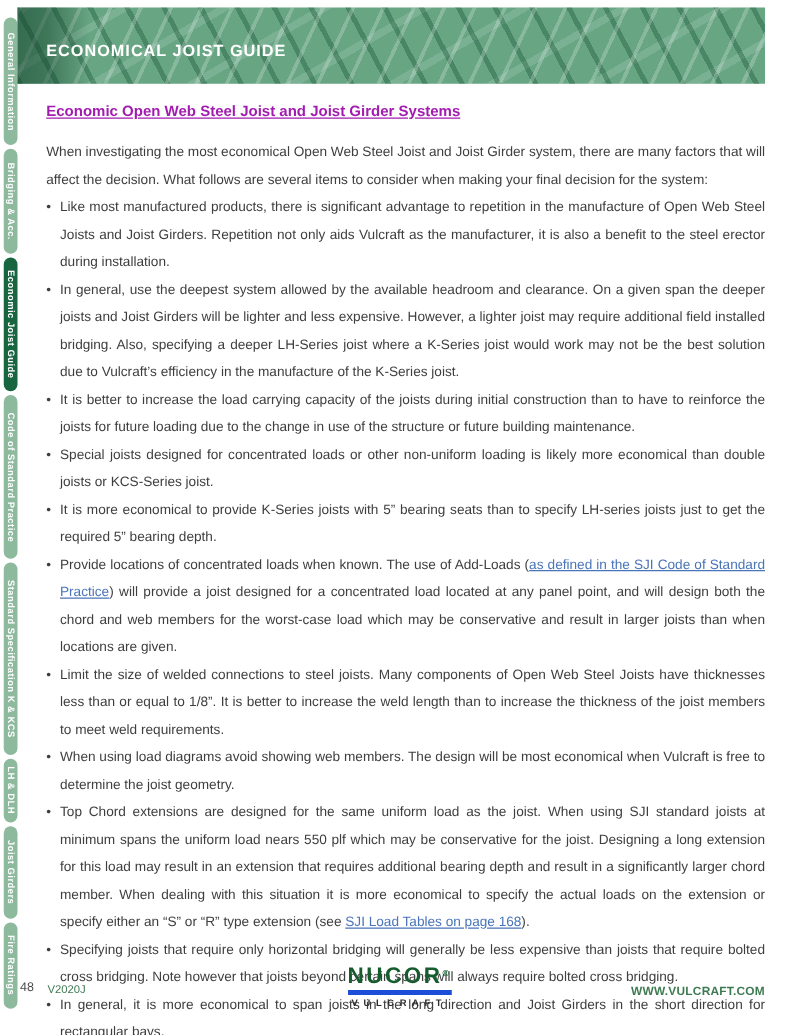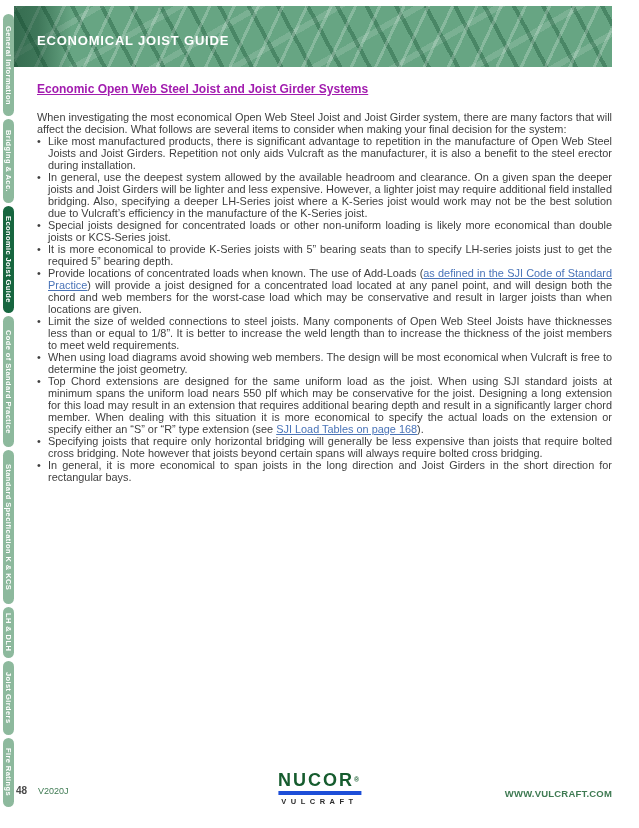--- a/index.html
+++ b/index.html
@@ -46,29 +46,29 @@
     margin:0;padding:27px 0 0 23px;
     font-size:13px;font-weight:bold;color:#ffffff;letter-spacing:0.8px;
   }
   
   .main{position:absolute;left:37px;top:82px;width:575px;}
   .section-heading{
     margin:0 0 15px 0;font-size:12px;font-weight:bold;color:#a21caf;
     text-decoration:underline;
   }
   .intro, .bullets{
-    font-size:10.9px;line-height:12px;text-align:justify;color:var(--text);
+    font-size:10.9px;line-height:22px;text-align:justify;color:var(--text);
   }
   .intro{margin:0;}
   ul.bullets{list-style:none;margin:0;padding:0;}
   ul.bullets li{position:relative;padding-left:11px;margin:0;}
   ul.bullets li::before{content:"\2022";position:absolute;left:0;top:0;}
   a.link{color:var(--link);text-decoration:underline;cursor:pointer;}
   
-  .page-number{position:absolute;left:16px;top:785px;font-size:10px;font-weight:bold;color:#4a4a4a;}
+  .page-number{position:absolute;left:16px;top:785px;font-size:10px;font-weight:normal;color:#4a4a4a;}
   .doc-code{position:absolute;left:38px;top:786px;font-size:9px;font-weight:normal;color:var(--footer-green);}
   .logo{position:absolute;left:50%;transform:translateX(-50%);top:771px;text-align:center;}
   .logo-primary{
     font-size:18px;font-weight:bold;color:var(--logo-green);letter-spacing:2px;line-height:18px;
   }
   .logo-reg{font-size:7px;vertical-align:top;color:var(--logo-green);}
   .logo-secondary{
     display:block;margin-top:1px;border-top:4px solid #1d4ed8;padding-top:2px;
     font-size:7.5px;font-weight:bold;letter-spacing:4.5px;color:#2b2b2b;
   }
@@ -110,20 +110,21 @@
 <div class="banner">
   <h2 class="banner-title">ECONOMICAL JOIST GUIDE</h2>
 </div>
 
 <div class="main">
   <h1 class="section-heading">Economic Open Web Steel Joist and Joist Girder Systems</h1>
   <p class="intro">When investigating the most economical Open Web Steel Joist and Joist Girder system, there are many factors that will affect the decision. What follows are several items to consider when making your final decision for the system:</p>
   <ul class="bullets">
       <li>Like most manufactured products, there is significant advantage to repetition in the manufacture of Open Web Steel Joists and Joist Girders. Repetition not only aids Vulcraft as the manufacturer, it is also a benefit to the steel erector during installation.</li>
       <li>In general, use the deepest system allowed by the available headroom and clearance. On a given span the deeper joists and Joist Girders will be lighter and less expensive. However, a lighter joist may require additional field installed bridging. Also, specifying a deeper LH-Series joist where a K-Series joist would work may not be the best solution due to Vulcraft’s efficiency in the manufacture of the K-Series joist.</li>
+      <li>It is better to increase the load carrying capacity of the joists during initial construction than to have to reinforce the joists for future loading due to the change in use of the structure or future building maintenance.</li>
       <li>Special joists designed for concentrated loads or other non-uniform loading is likely more economical than double joists or KCS-Series joist.</li>
       <li>It is more economical to provide K-Series joists with 5” bearing seats than to specify LH-series joists just to get the required 5” bearing depth.</li>
       <li>Provide locations of concentrated loads when known. The use of Add-Loads (<a class="link">as defined in the SJI Code of Standard Practice</a>) will provide a joist designed for a concentrated load located at any panel point, and will design both the chord and web members for the worst-case load which may be conservative and result in larger joists than when locations are given.</li>
       <li>Limit the size of welded connections to steel joists. Many components of Open Web Steel Joists have thicknesses less than or equal to 1/8”. It is better to increase the weld length than to increase the thickness of the joist members to meet weld requirements.</li>
       <li>When using load diagrams avoid showing web members. The design will be most economical when Vulcraft is free to determine the joist geometry.</li>
       <li>Top Chord extensions are designed for the same uniform load as the joist. When using SJI standard joists at minimum spans the uniform load nears 550 plf which may be conservative for the joist. Designing a long extension for this load may result in an extension that requires additional bearing depth and result in a significantly larger chord member. When dealing with this situation it is more economical to specify the actual loads on the extension or specify either an “S” or “R” type extension (see <a class="link">SJI Load Tables on page 168</a>).</li>
       <li>Specifying joists that require only horizontal bridging will generally be less expensive than joists that require bolted cross bridging. Note however that joists beyond certain spans will always require bolted cross bridging.</li>
       <li>In general, it is more economical to span joists in the long direction and Joist Girders in the short direction for rectangular bays.</li>
     </ul>
 </div>

